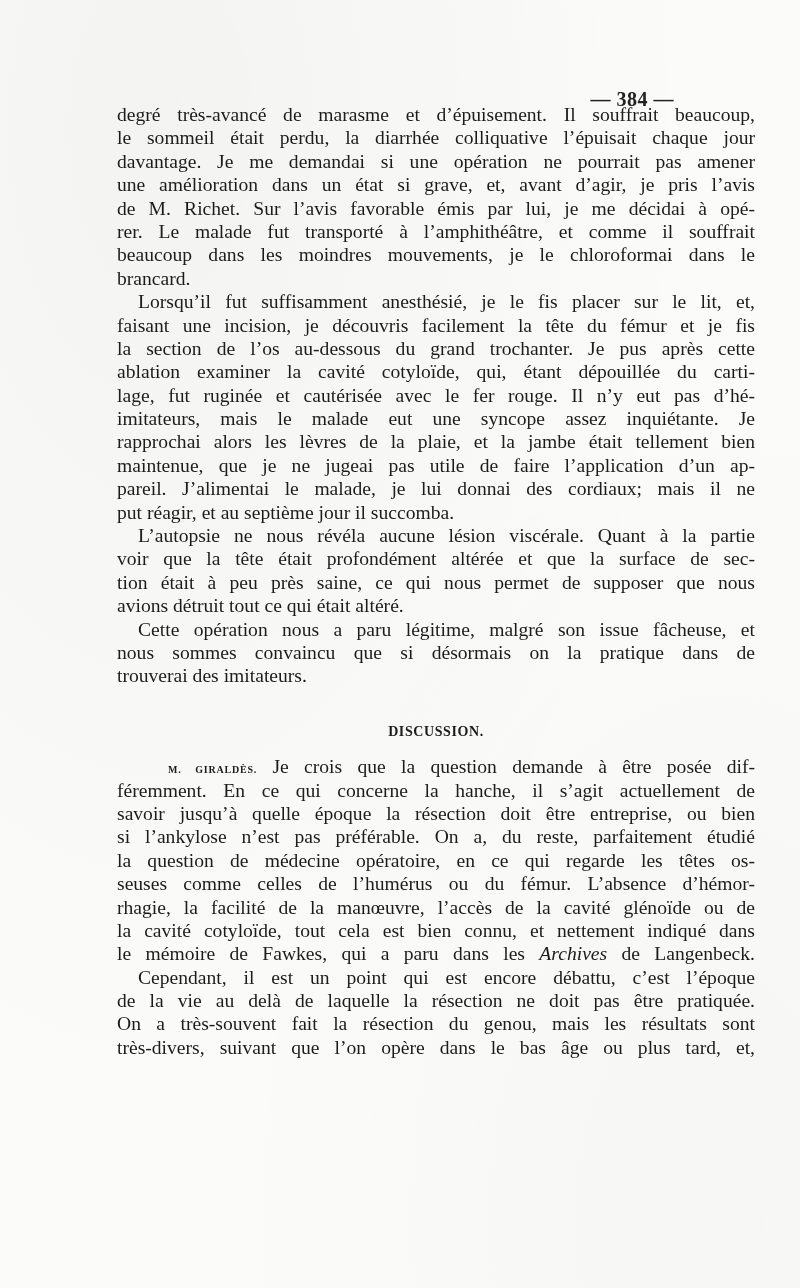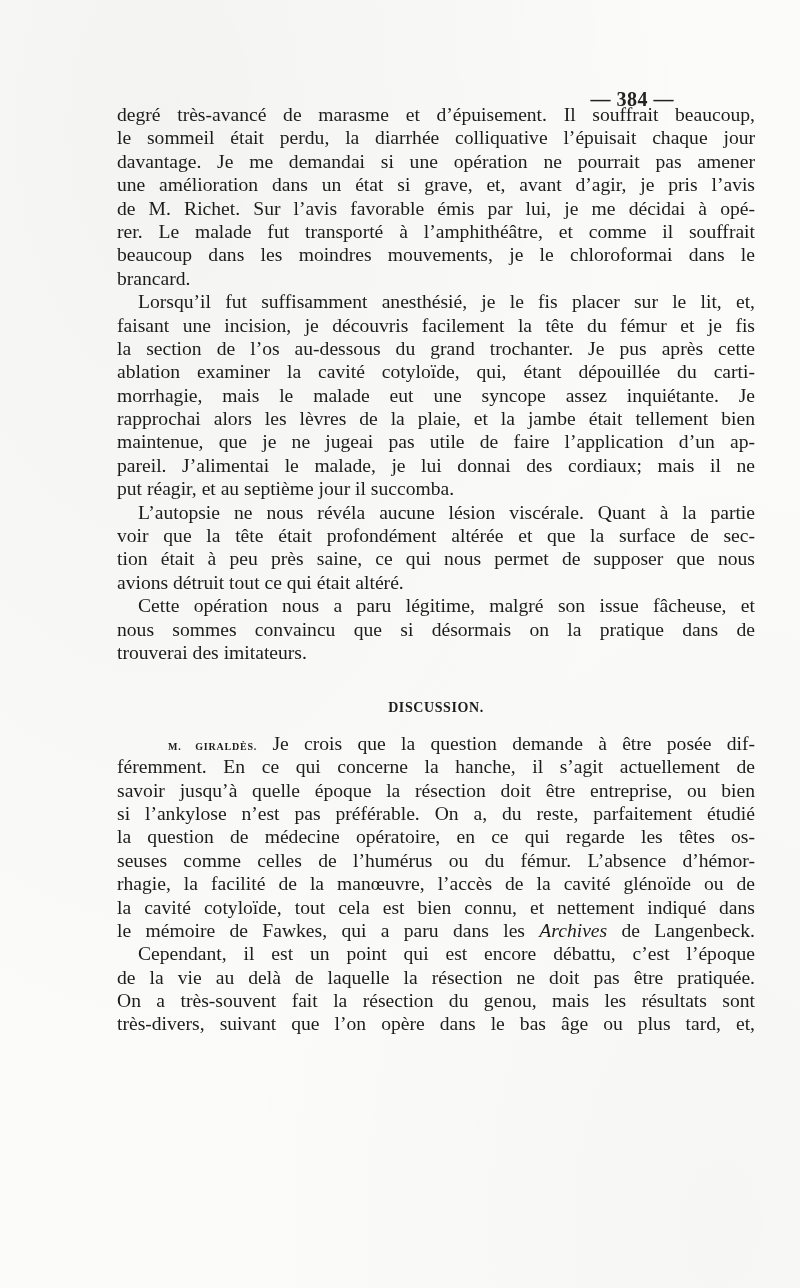--- a/index.html
+++ b/index.html
@@ -100,21 +100,22 @@
       <span class="line">rer. Le malade fut transporté à l’amphithéâtre, et comme il souffrait</span>
       <span class="line">beaucoup dans les moindres mouvements, je le chloroformai dans le</span>
       <span class="line last">brancard.</span>
     </div>
 
     <div>
       <span class="line indent">Lorsqu’il fut suffisamment anesthésié, je le fis placer sur le lit, et,</span>
       <span class="line">faisant une incision, je découvris facilement la tête du fémur et je fis</span>
       <span class="line">la section de l’os au-dessous du grand trochanter. Je pus après cette</span>
       <span class="line">ablation examiner la cavité cotyloïde, qui, étant dépouillée du carti-</span>
-      <span class="line">morrhagie, mais le malade eut une syncope assez inquiétante. Je</span>
+      <span class="line">lage, fut ruginée et cautérisée avec le fer rouge. Il n’y eut pas d’hé-</span>
+      <span class="line">imitateurs, mais le malade eut une syncope assez inquiétante. Je</span>
       <span class="line">rapprochai alors les lèvres de la plaie, et la jambe était tellement bien</span>
       <span class="line">maintenue, que je ne jugeai pas utile de faire l’application d’un ap-</span>
       <span class="line">pareil. J’alimentai le malade, je lui donnai des cordiaux; mais il ne</span>
       <span class="line last">put réagir, et au septième jour il succomba.</span>
     </div>
 
     <div>
       <span class="line indent">L’autopsie ne nous révéla aucune lésion viscérale. Quant à la partie</span>
       <span class="line">voir que la tête était profondément altérée et que la surface de sec-</span>
       <span class="line">tion était à peu près saine, ce qui nous permet de supposer que nous</span>

